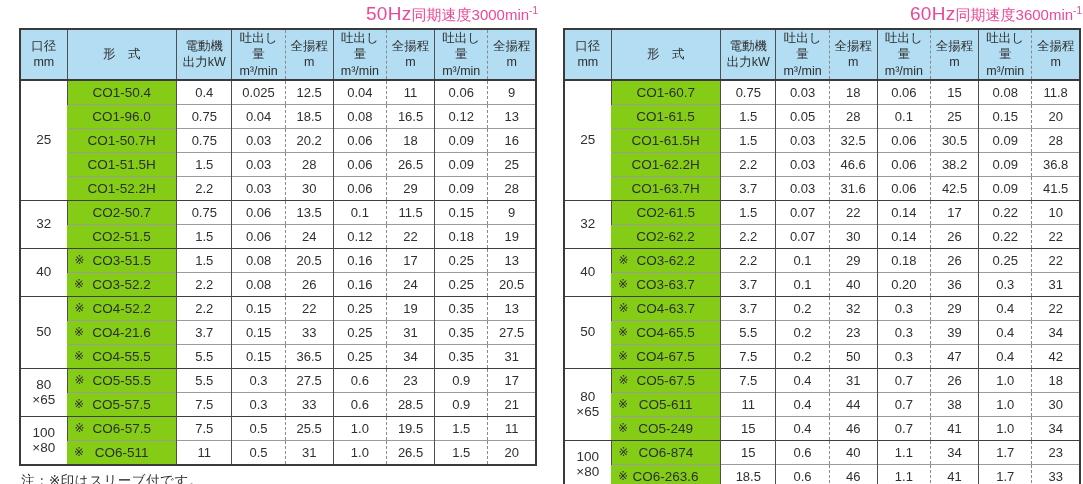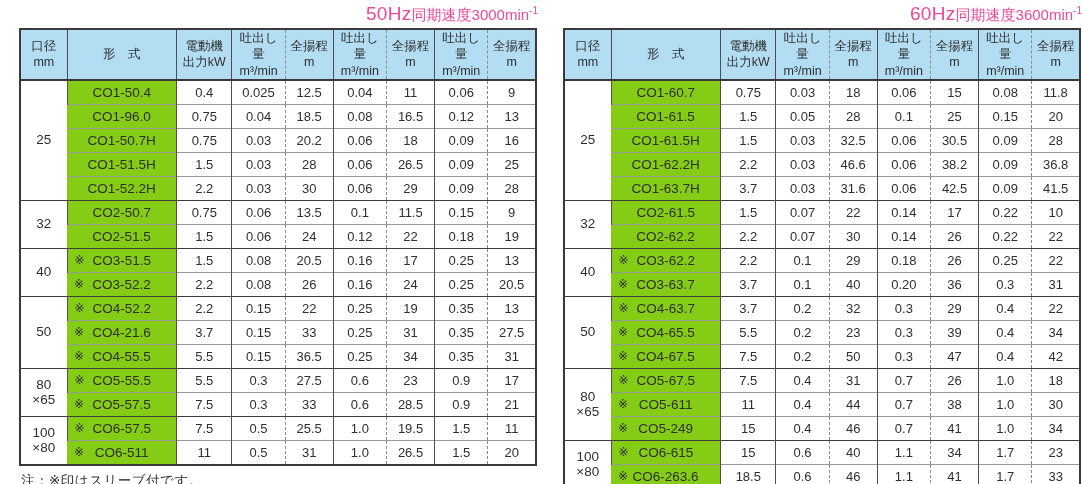--- a/index.html
+++ b/index.html
@@ -443,21 +443,21 @@
           <td class="c-flow">0.4</td>
           <td class="c-head dash-left">46</td>
           <td class="c-flow">0.7</td>
           <td class="c-head dash-left">41</td>
           <td class="c-flow">1.0</td>
           <td class="c-head dash-left">34</td>
         </tr>
         <tr class="group-start">
           <td class="c-bore" rowspan="2">100
 ×80</td>
-          <td class="c-model"><span class="mark">※</span><span class="mname">CO6-615</span></td>
+          <td class="c-model"><span class="mark">※</span><span class="mname">CO6-874</span></td>
           <td class="c-power">15</td>
           <td class="c-flow">0.6</td>
           <td class="c-head dash-left">40</td>
           <td class="c-flow">1.1</td>
           <td class="c-head dash-left">34</td>
           <td class="c-flow">1.7</td>
           <td class="c-head dash-left">23</td>
         </tr>
         <tr>
           <td class="c-model"><span class="mark">※</span><span class="mname">CO6-263.6</span></td>

